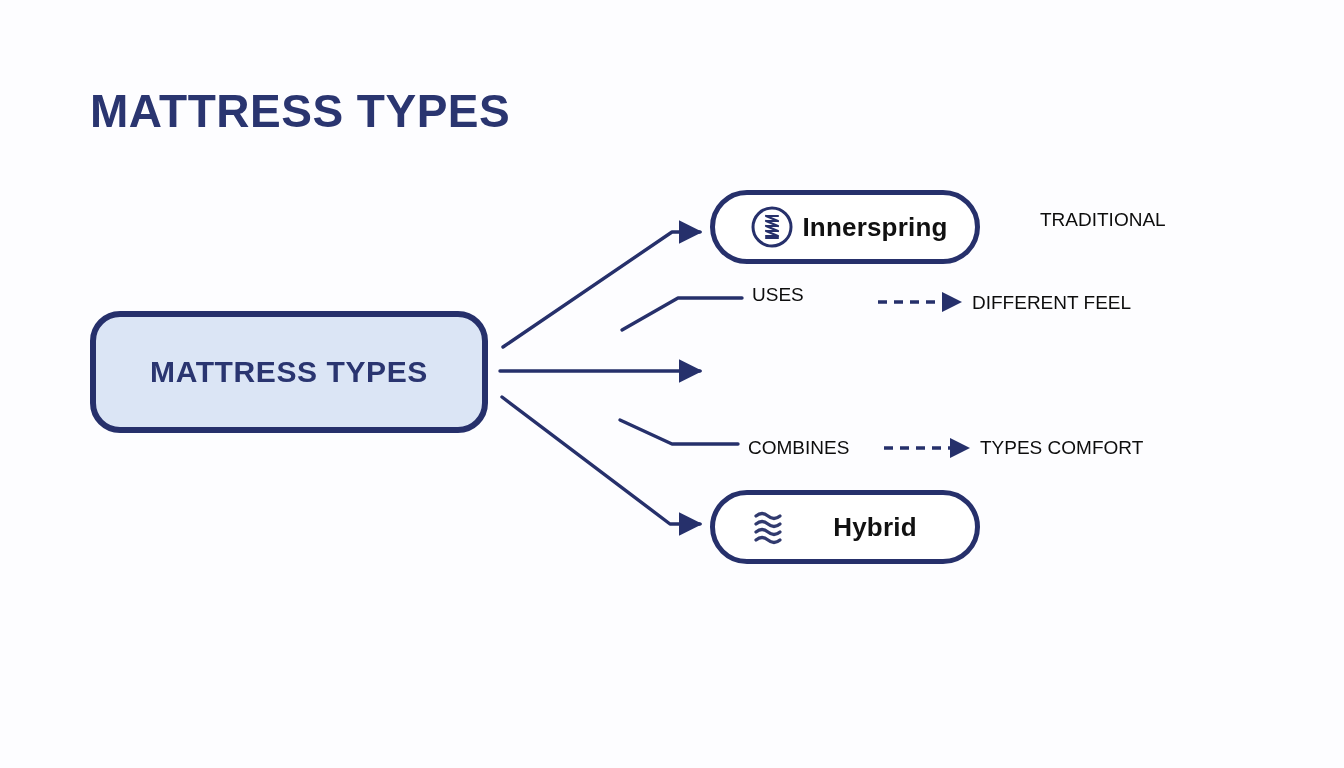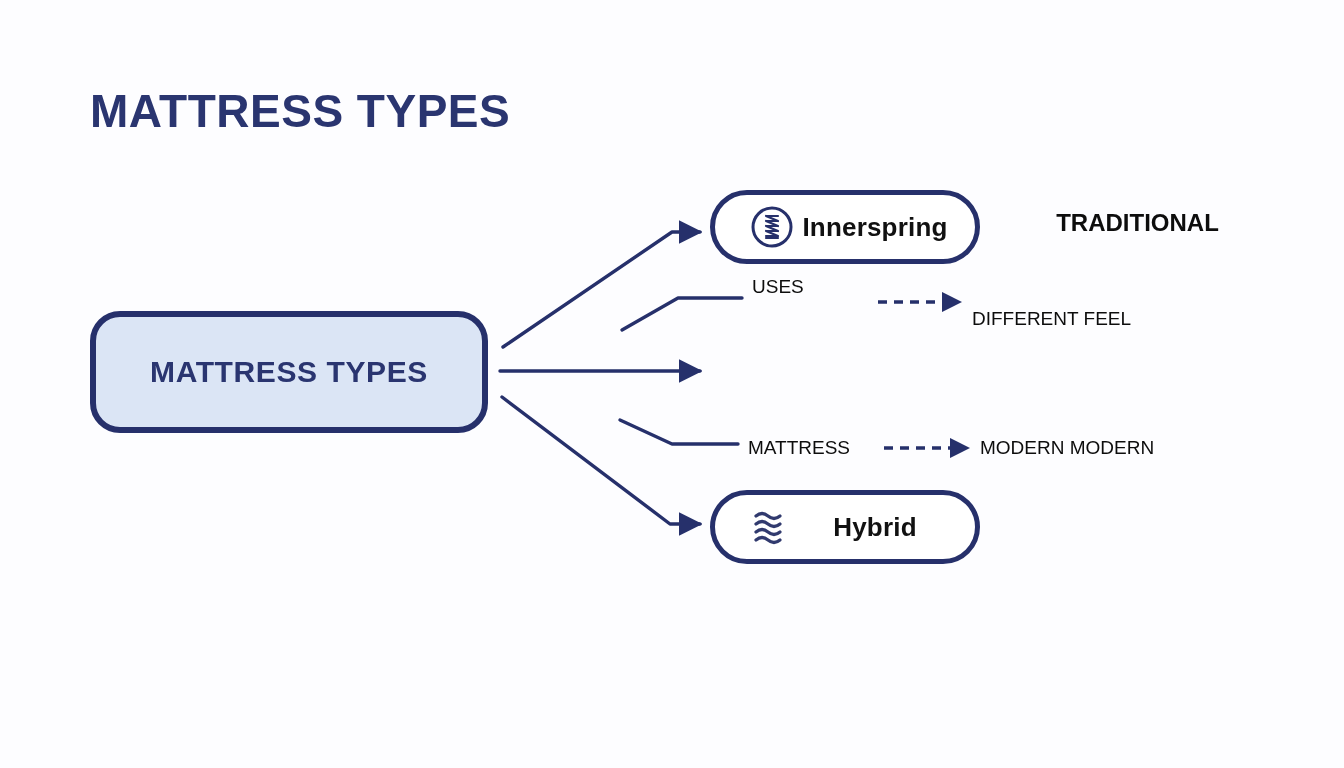--- a/index.html
+++ b/index.html
@@ -93,34 +93,33 @@
     padding-right: 24px;
     white-space: nowrap;
   }
 
   
   #traditional-support {
     position: absolute;
     left: 1040px;
     top: 208px;
     width: 195px;
-    text-align: center;
-    font-size: 24px;
+    text-align: left;
+    font-size: 19px;
     color: #0d0d0d;
     line-height: 1.22;
-    font-weight: bold;
   }
   .relation-label {
     position: absolute;
     font-size: 19px;
     color: #0d0d0d;
     white-space: nowrap;
   }
-  #label-uses      { left: 752px; top: 276px; }
-  #label-different { left: 972px; top: 308px; }
+  #label-uses      { left: 752px; top: 284px; }
+  #label-different { left: 972px; top: 292px; }
   #label-combines  { left: 748px; top: 437px; }
   #label-modern    { left: 980px; top: 437px; }
 
   svg.overlay {
     position: absolute;
     left: 0; top: 0;
     width: 1344px;
     height: 768px;
     pointer-events: none;
   }
@@ -201,17 +200,17 @@
   </div>
 
   <div id="traditional-support">
     <div>TRADITIONAL</div>
   </div>
 
   <div class="relation-label" id="label-uses">USES</div>
 
   <div class="relation-label" id="label-different">DIFFERENT FEEL</div>
 
-  <div class="relation-label" id="label-combines">MATTRESS</div>
-
-  <div class="relation-label" id="label-modern">MODERN MODERN</div>
+  <div class="relation-label" id="label-combines">COMBINES</div>
+
+  <div class="relation-label" id="label-modern">TYPES COMFORT</div>
 
 </div>
 
 </body></html>

